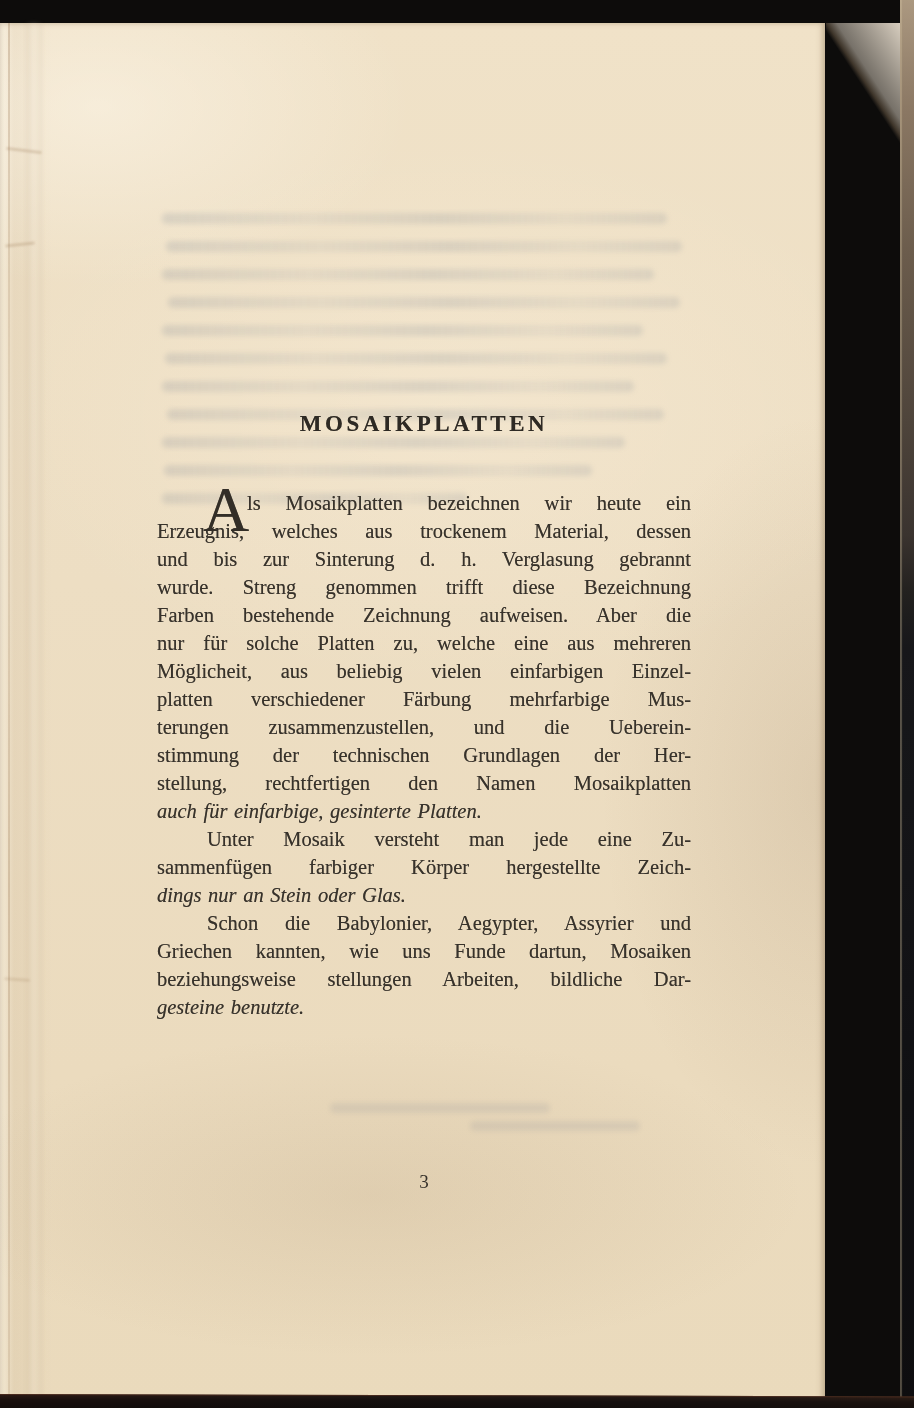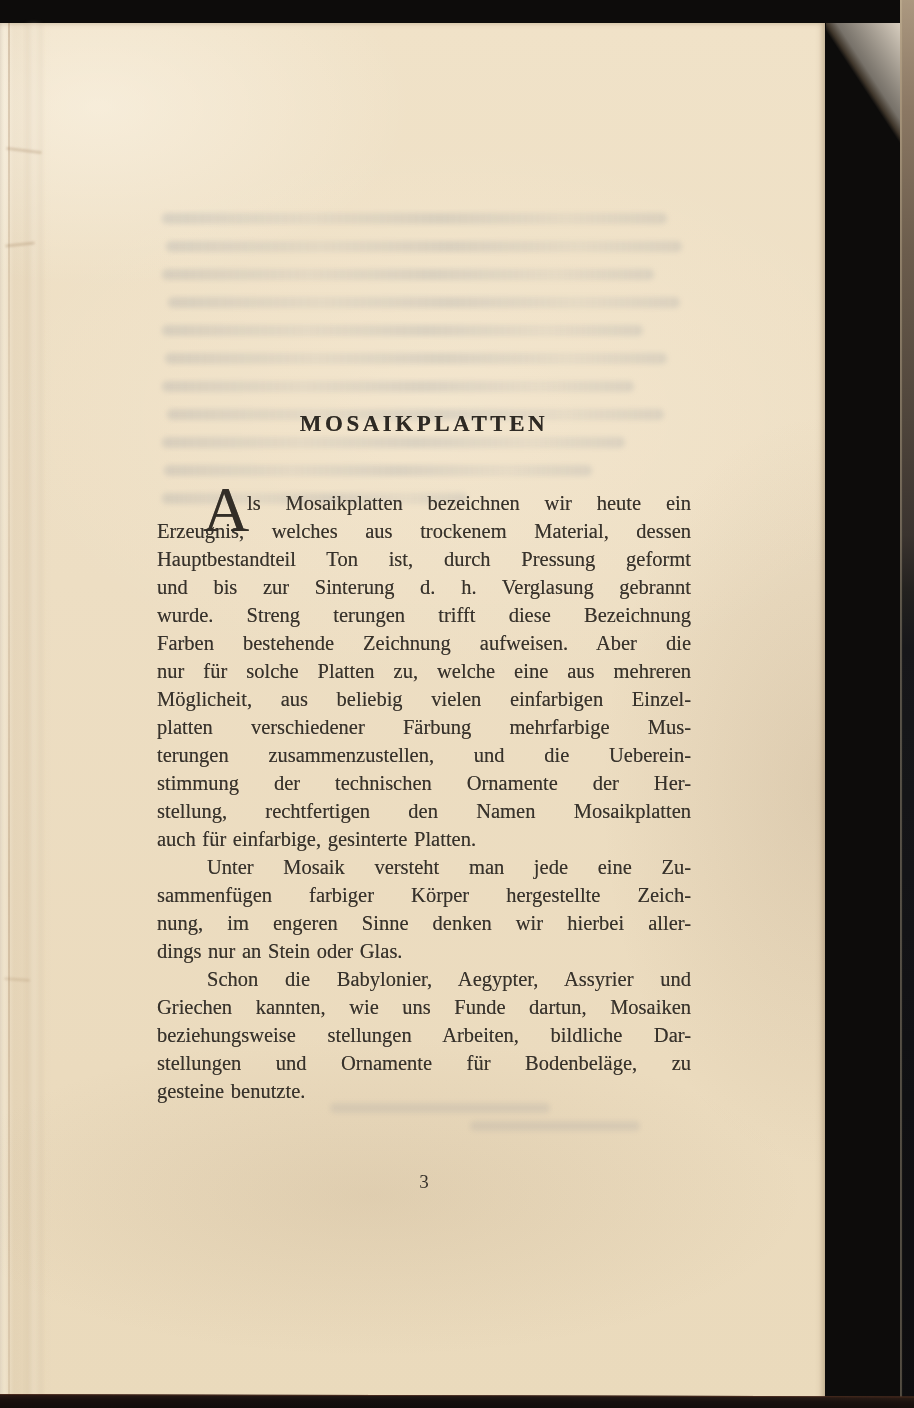--- a/index.html
+++ b/index.html
@@ -44,21 +44,21 @@
   .gb2{left:470px;top:1098px;width:170px;}
   
   .title{position:absolute;left:157px;top:388px;width:534px;margin:0;
     text-align:center;font-size:23px;font-weight:bold;letter-spacing:3.5px;
     color:#2e2a24;text-shadow:0 0 0.6px rgba(46,42,36,0.6);}
   
   .bodytext{position:absolute;left:157px;top:466px;width:534px;
     font-size:20.5px;line-height:28px;color:#37322b;
     text-shadow:0 0 0.5px rgba(55,50,43,0.55);word-spacing:1.5px;}
   .line{text-align:justify;text-align-last:justify;white-space:normal;}
-  .line.last{text-align-last:left;}
+  .line.last{text-align-last:left;font-style:italic;}
   .line.indent{padding-left:50px;}
   .line.dc-first{padding-left:90px;}
   .dropcap{position:absolute;left:46px;top:-9px;font-size:64px;line-height:60px;
     color:#332e27;text-shadow:0 0 0.6px rgba(51,46,39,0.6);}
   
   .pagenum{position:absolute;left:157px;top:1148px;width:534px;text-align:center;
     font-size:19px;color:#37322b;}
   
   .edge-right{position:absolute;left:900px;top:0;width:14px;height:1408px;
     background:linear-gradient(180deg,
@@ -100,39 +100,36 @@
     </div>
     <div class="ghost-b gb1"></div>
     <div class="ghost-b gb2"></div>
 
     <h1 class="title">MOSAIKPLATTEN</h1>
 
     <div class="bodytext">
       <span class="dropcap">A</span>
     <div class="line dc-first">ls Mosaikplatten bezeichnen wir heute ein</div>
         <div class="line">Erzeugnis, welches aus trockenem Material, dessen</div>
-        <div class="line">Hauptbestandteil Ton ist, durch Pressung geformt</div>
         <div class="line">und bis zur Sinterung d. h. Verglasung gebrannt</div>
-        <div class="line">wurde. Streng terungen trifft diese Bezeichnung</div>
+        <div class="line">wurde. Streng genommen trifft diese Bezeichnung</div>
         <div class="line">Farben bestehende Zeichnung aufweisen. Aber die</div>
         <div class="line">nur für solche Platten zu, welche eine aus mehreren</div>
         <div class="line">Möglicheit, aus beliebig vielen einfarbigen Einzel-</div>
         <div class="line">platten verschiedener Färbung mehrfarbige Mus-</div>
         <div class="line">terungen zusammenzustellen, und die Ueberein-</div>
-        <div class="line">stimmung der technischen Ornamente der Her-</div>
+        <div class="line">stimmung der technischen Grundlagen der Her-</div>
         <div class="line">stellung, rechtfertigen den Namen Mosaikplatten</div>
         <div class="line last">auch für einfarbige, gesinterte Platten.</div>
         <div class="line indent">Unter Mosaik versteht man jede eine Zu-</div>
         <div class="line">sammenfügen farbiger Körper hergestellte Zeich-</div>
-        <div class="line">nung, im engeren Sinne denken wir hierbei aller-</div>
         <div class="line last">dings nur an Stein oder Glas.</div>
         <div class="line indent">Schon die Babylonier, Aegypter, Assyrier und</div>
         <div class="line">Griechen kannten, wie uns Funde dartun, Mosaiken</div>
         <div class="line">beziehungsweise stellungen Arbeiten, bildliche Dar-</div>
-        <div class="line">stellungen und Ornamente für Bodenbeläge, zu</div>
         <div class="line last">gesteine benutzte.</div>
       </div>
 
     <div class="pagenum">3</div>
   </div>
 
   <div class="edge-right"></div>
   <div class="edge-bottom"></div>
 </div>
 

